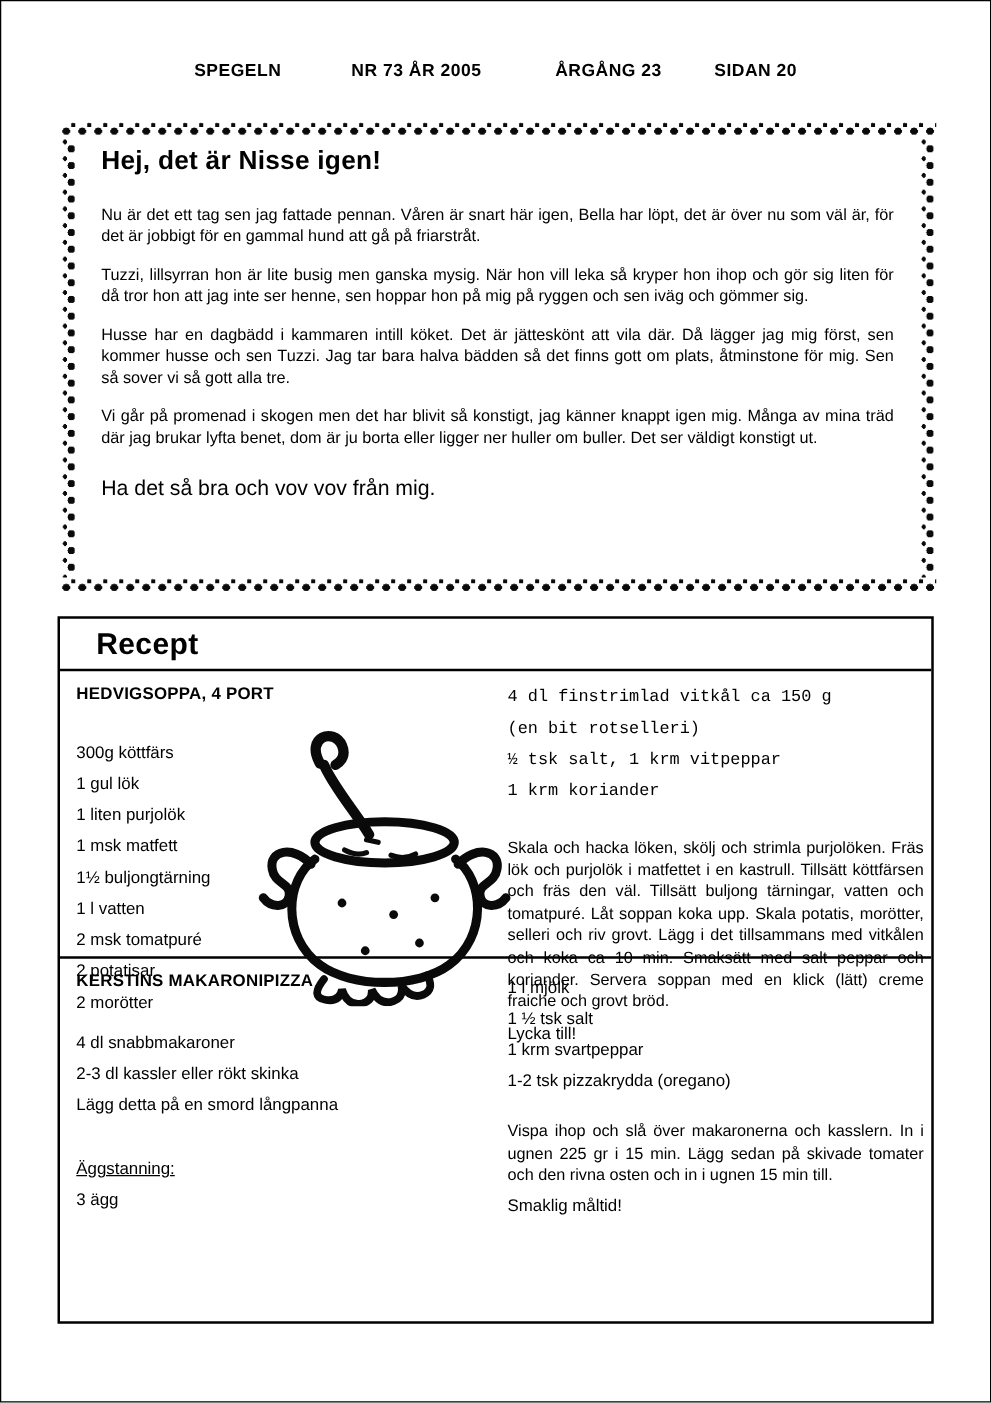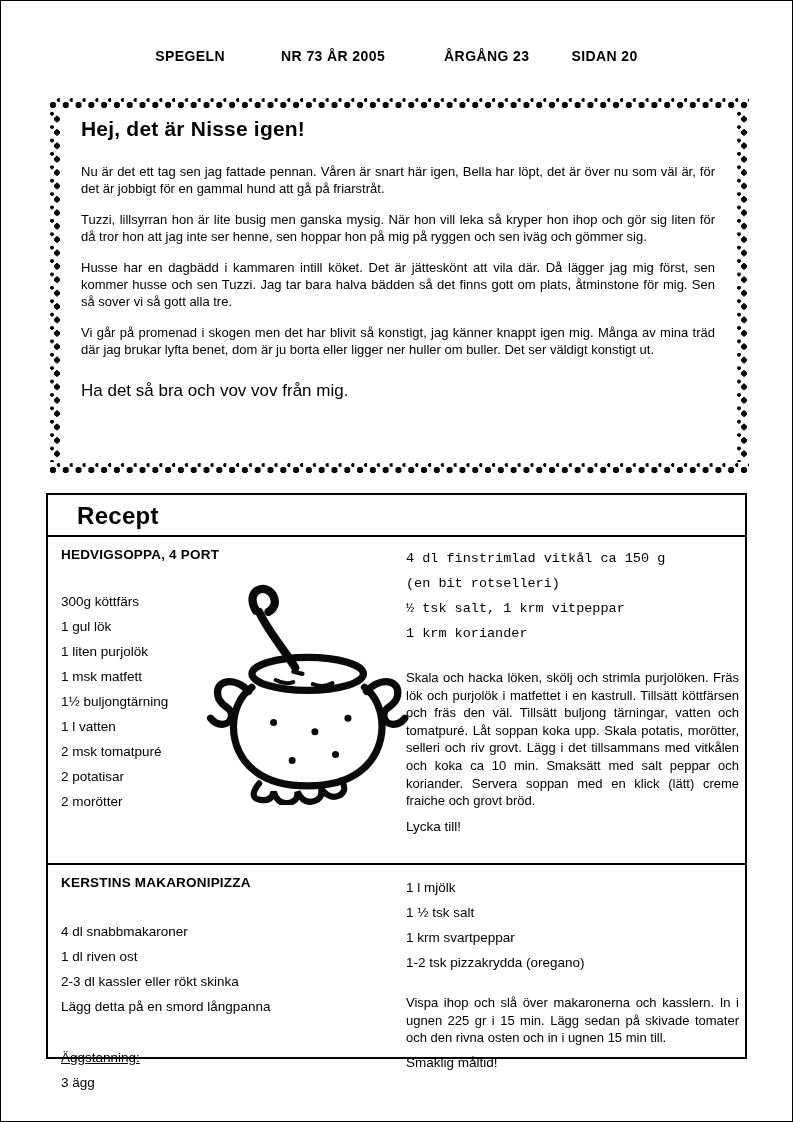--- a/index.html
+++ b/index.html
@@ -54,21 +54,21 @@
   .recipes-box {
     position:absolute; left:45px; top:492px; width:701px; height:566px;
     border:2px solid #000;
   }
   .recipes-title {
     height:42px; border-bottom:2px solid #000;
     font-size:24px; font-weight:bold; letter-spacing:.3px;
     padding:7px 0 0 29px;
   }
   .recipe { position:relative; }
-  .recipe-1 { height:328px; border-bottom:2px solid #000; }
+  .recipe-1 { height:230px; border-bottom:2px solid #000; }
   .recipe-2 { height:221px; }
   .col-left  { position:absolute; left:13px;  top:0; width:338px; }
   .col-right { position:absolute; left:358px; top:0; width:333px; }
   .recipe-name { font-weight:bold; font-size:13.5px; letter-spacing:.2px; padding-top:10px; }
   .ing-list div { font-size:13.5px; line-height:25px; white-space:nowrap; }
   .r1-left-list  { margin-top:27px; }
   .r1-right-list { margin-top:9px;font-family:Liberation Mono, monospace; }
   .r2-left-list  { margin-top:29px; }
   .r2-right-list { margin-top:10px; }
   .instructions { font-size:13px; line-height:17.6px; text-align:justify; }
@@ -162,21 +162,20 @@
       <p class="instructions r1-instructions">Skala och hacka löken, skölj och strimla purjolöken. Fräs lök och purjolök i matfettet i en kastrull. Tillsätt köttfärsen och fräs den väl. Tillsätt buljong tärningar, vatten och tomatpuré. Låt soppan koka upp. Skala potatis, morötter, selleri och riv grovt. Lägg i det tillsammans med vitkålen och koka ca 10 min. Smaksätt med salt peppar och koriander. Servera soppan med en klick (lätt) creme fraiche och grovt bröd.</p>
       <div class="closing r1-closing">Lycka till!</div>
     </div>
   </div>
 
   <div class="recipe recipe-2">
     <div class="col-left">
       <div class="recipe-name">KERSTINS MAKARONIPIZZA</div>
       <div class="ing-list r2-left-list">
         <div>4 dl snabbmakaroner</div>
-        <div>1 dl riven ost</div>
         <div>2-3 dl kassler eller rökt skinka</div>
         <div>Lägg detta på en smord långpanna</div>
       </div>
       <div class="sub-heading">Äggstanning:</div>
       <div class="ing-list">
         <div>3 ägg</div>
       </div>
     </div>
 
     <div class="col-right">

